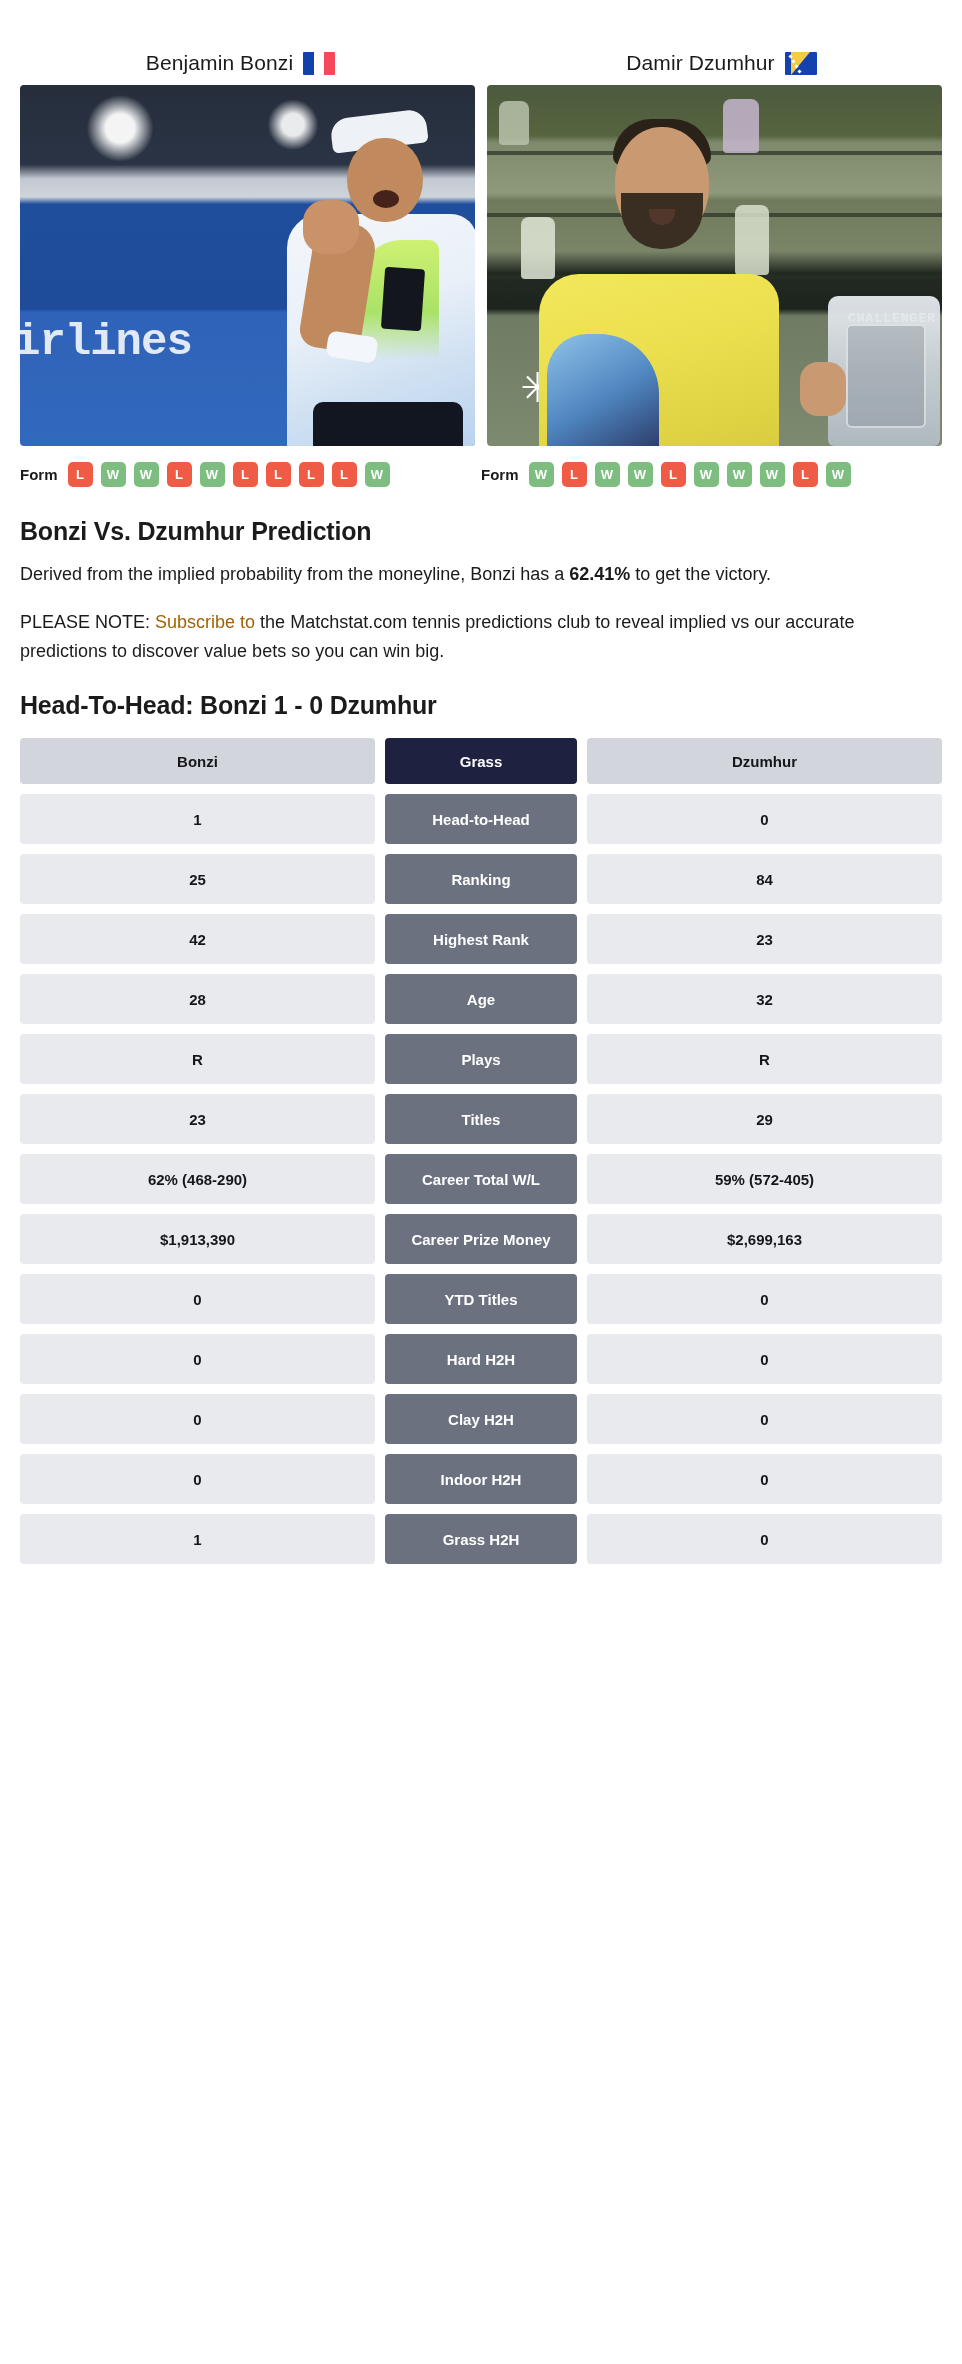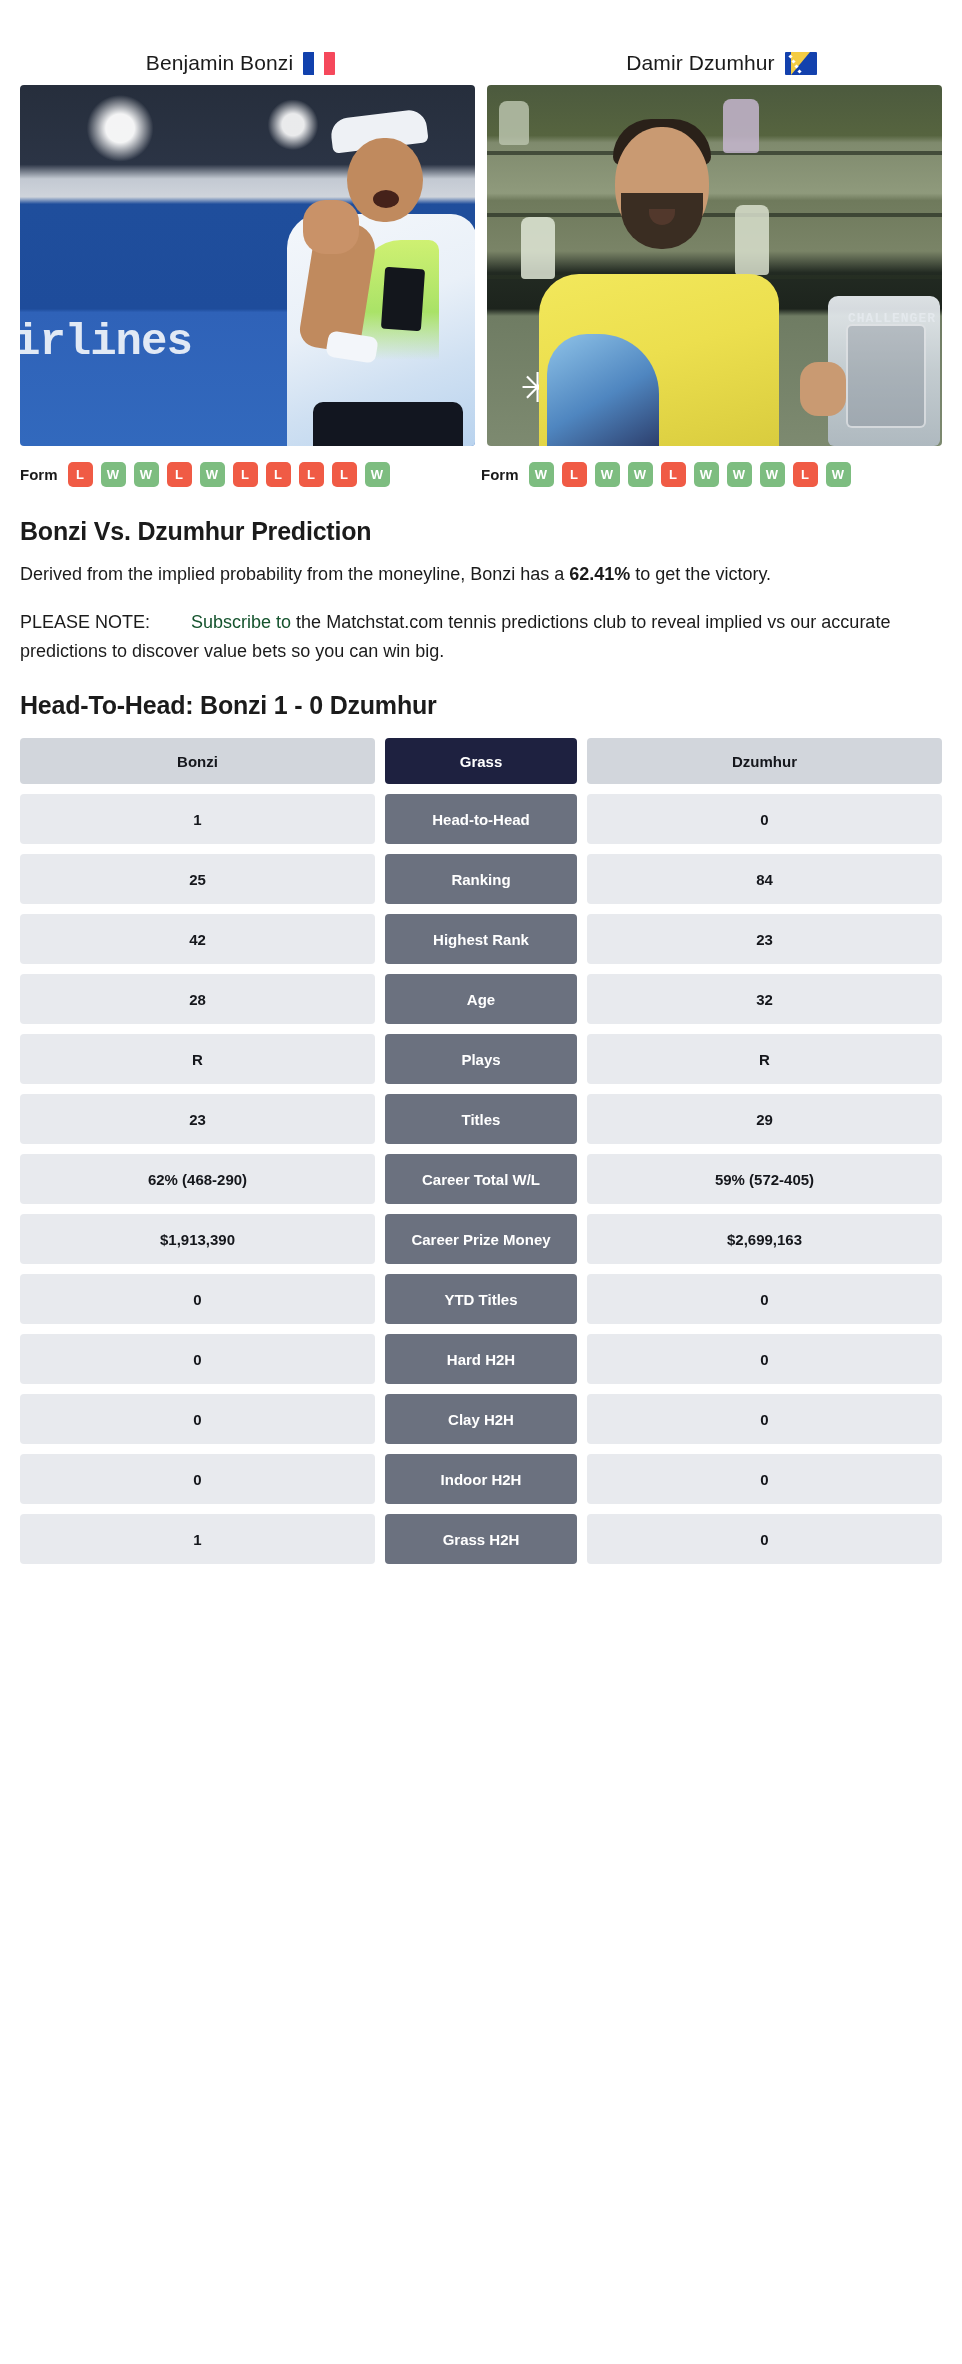--- a/index.html
+++ b/index.html
@@ -319,23 +319,22 @@
     letter-spacing: -0.2px;
   }
   p.body-text {
     font-size: 18px;
     line-height: 1.58;
     color: #1b1b1b;
     margin-bottom: 20px;
   }
   p.body-text b { font-weight: 700; }
   a.link {
-    color: #14532d;
+    color: #a16207;
     text-decoration: none;
-    margin-left: 36px;
   }
 
   
   .stats-table {
     padding: 4px 20px 0 20px;
   }
   .stat-row {
     display: flex;
     gap: 10px;
     margin-bottom: 10px;

